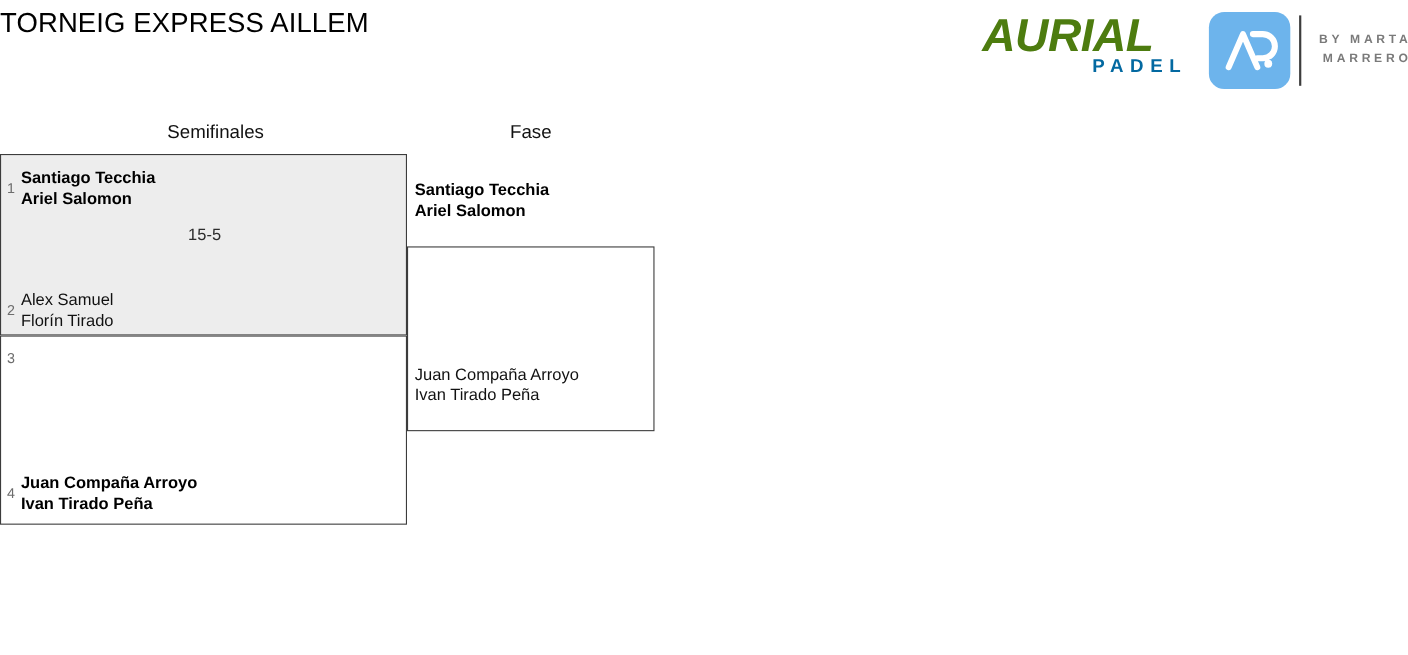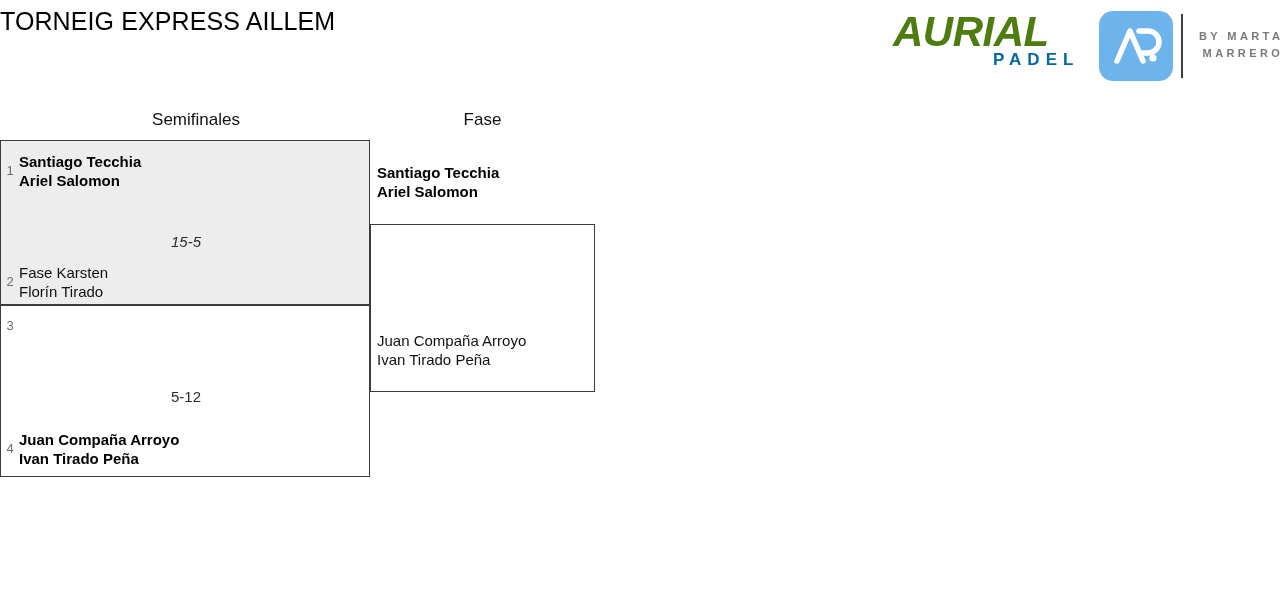--- a/index.html
+++ b/index.html
@@ -164,21 +164,21 @@
   .score {
     position: absolute;
     font-size: 15px;
     line-height: 18px;
     color: #2c2c2c;
     text-align: center;
   }
 
   
   #sf1-team-top    { left: 0px;  top: 11px;  }
-  #sf1-score       { left: 70px; top: 92px; width: 230px; font-style: italic; }
+  #sf1-score       { left: 70px; top: 64px; width: 230px; }
   #sf1-team-bottom { left: 0px;  top: 122px; }
 
   
   #sf2-team-top    { left: 0px;  top: 13px;  }
   #sf2-score       { left: 70px; top: 82px; width: 230px; }
   #sf2-team-bottom { left: 0px;  top: 124px; }
 
   
   #final-team-top {
     position: absolute;
@@ -233,34 +233,33 @@
         <span>Santiago Tecchia</span>
         <span>Ariel Salomon</span>
       </div>
     </div>
 
     <div class="score" id="sf1-score">15-5</div>
 
     <div class="team" id="sf1-team-bottom">
       <div class="seed">2</div>
       <div class="team-names">
-        <span>Fase Karsten</span>
+        <span>Alex Samuel</span>
         <span>Florín Tirado</span>
       </div>
     </div>
 
   </div>
 
   <div class="match-box" id="semifinal-2">
 
     <div class="team" id="sf2-team-top">
       <div class="seed">3</div>
     </div>
 
-    <div class="score" id="sf2-score">5-12</div>
 
     <div class="team winner" id="sf2-team-bottom">
       <div class="seed">4</div>
       <div class="team-names">
         <span>Juan Compaña Arroyo</span>
         <span>Ivan Tirado Peña</span>
       </div>
     </div>
 
   </div>

